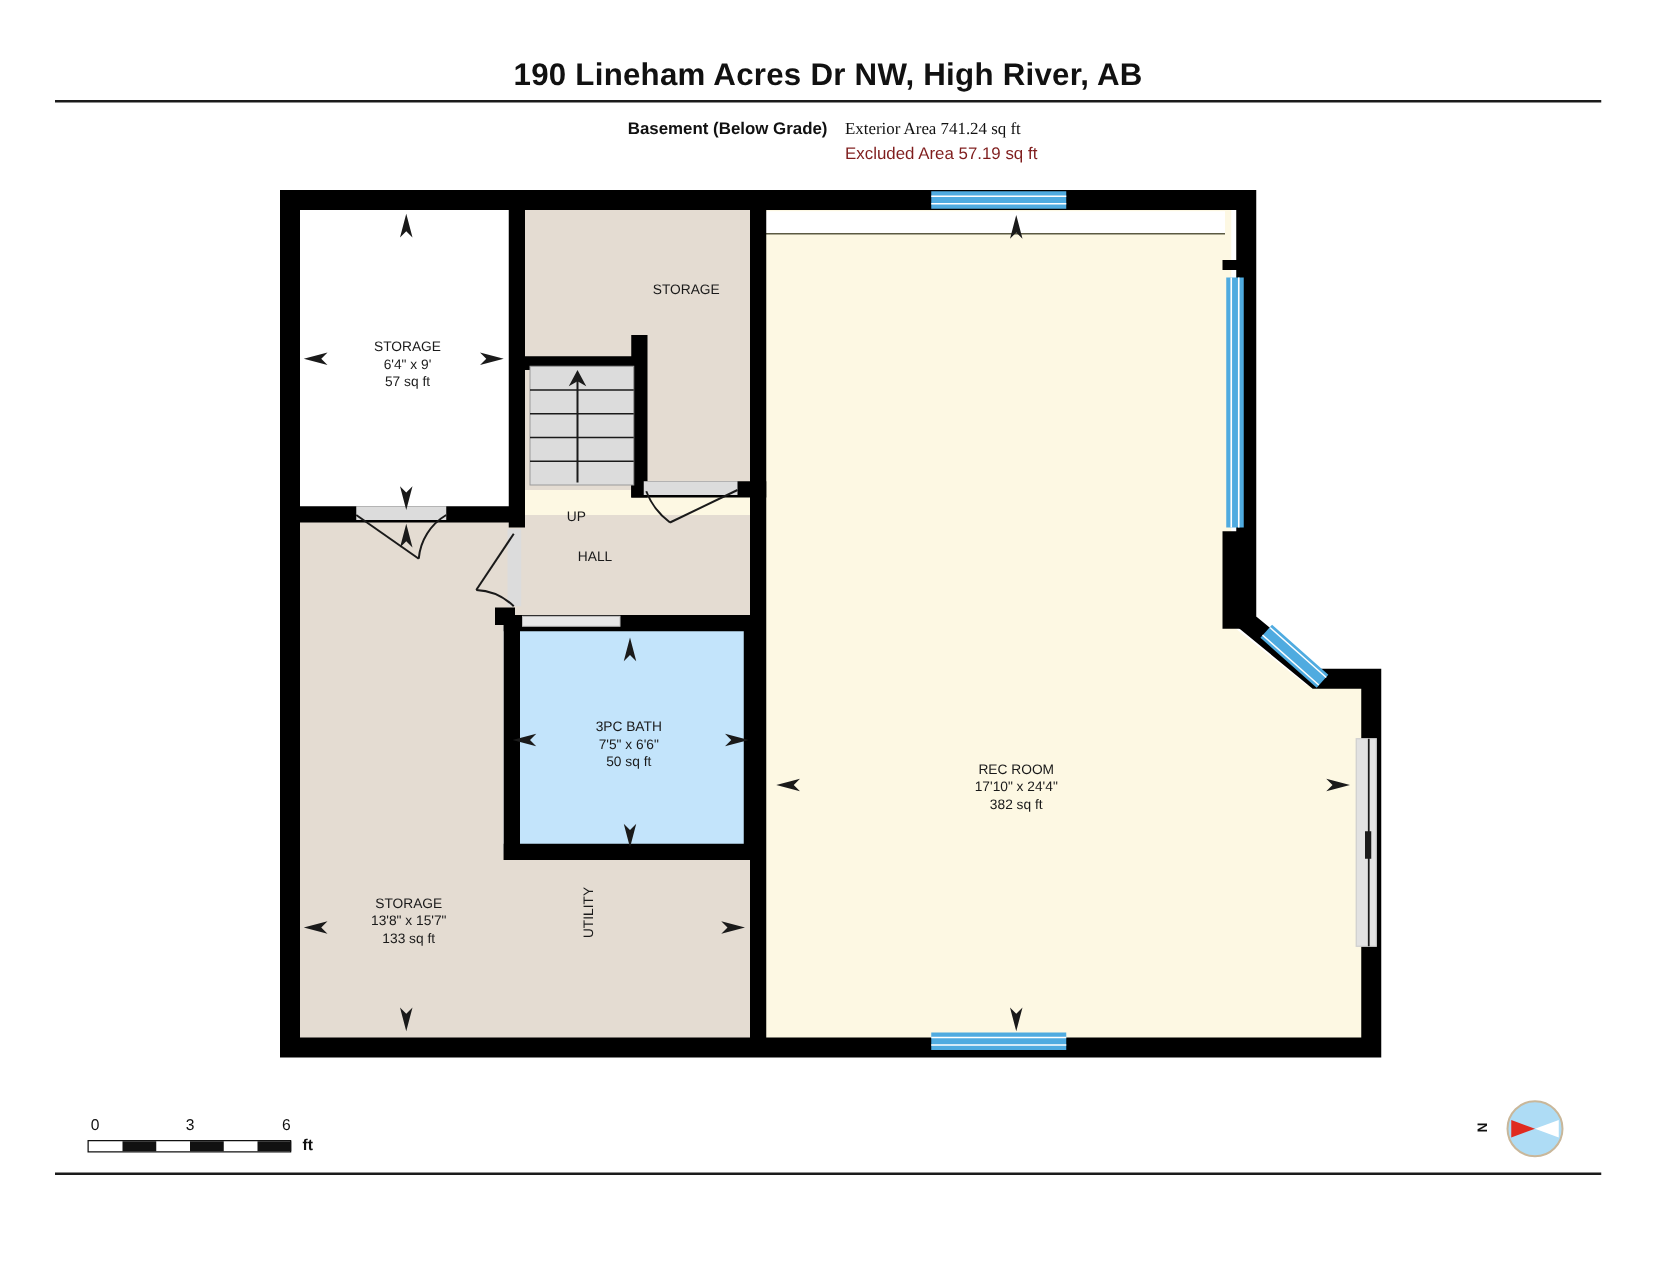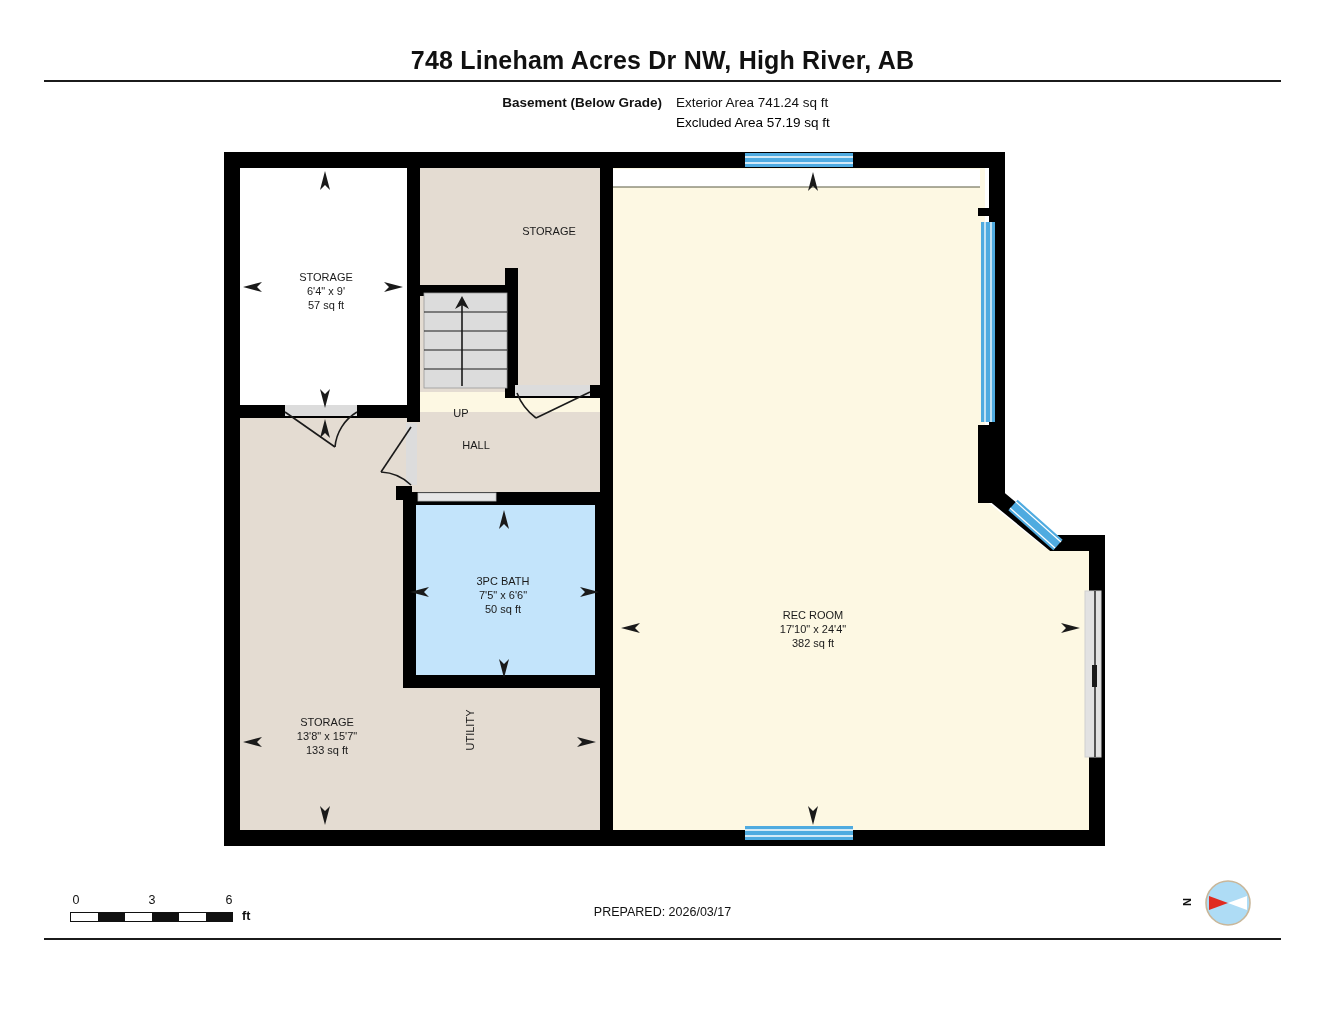--- a/index.html
+++ b/index.html
@@ -57,27 +57,28 @@
     font-size: 13.5px;
     font-weight: bold;
     color: #111;
   }
   .subhead-line1 {
     position: absolute;
     left: 676px;
     top: 2px;
     font-size: 13.5px;
     color: #111;
+    font-family: Liberation Serif, serif;
   }
   .subhead-line2 {
     position: absolute;
     left: 676px;
     top: 22px;
     font-size: 13.5px;
-    color: #000000;
+    color: #7f1d1d;
   }
   
   #plan-wrap {
     position: absolute;
     left: 0;
     top: 0;
     width: 1325px;
     height: 1024px;
   }
   svg#plan { display: block; }
@@ -166,21 +167,21 @@
     width: 1220px;
     font-size: 11.5px;
     color: #111;
   }
 </style>
 </head>
 <body>
 
 <div id="page">
 
-  <div class="title">748 Lineham Acres Dr NW, High River, AB</div>
+  <div class="title">190 Lineham Acres Dr NW, High River, AB</div>
   <div class="rule-top"></div>
 
   <div class="subhead">
     <div class="subhead-label">Basement (Below Grade)</div>
     <div class="subhead-line1">Exterior Area 741.24 sq ft</div>
     <div class="subhead-line2">Excluded Area 57.19 sq ft</div>
   </div>
 
   <div id="plan-wrap">
   <svg id="plan" width="1325" height="1024" viewBox="0 0 1325 1024" xmlns="http://www.w3.org/2000/svg">
@@ -370,21 +371,20 @@
     <div class="scale-num" style="left:82px;">3</div>
     <div class="scale-num" style="left:159px;">6</div>
     <div class="scale-bar">
       <div class="scale-seg" style="left:27px;  width:27px;"></div>
       <div class="scale-seg" style="left:81px;  width:27px;"></div>
       <div class="scale-seg" style="left:135px; width:27px;"></div>
     </div>
     <div class="scale-ft">ft</div>
   </div>
 
-  <div class="prepared">PREPARED: 2026/03/17</div>
 
   <svg class="compass" viewBox="0 0 50 50" xmlns="http://www.w3.org/2000/svg">
     <circle cx="25" cy="25" r="22" fill="#AEDCF5" stroke="#c9b79a" stroke-width="1.6"></circle>
     <path d="M 25,25 L 44,18 L 44,32 Z" fill="#ffffff"></path>
     <path d="M 25,25 L 6,18 L 6,32 Z" fill="#E02B20"></path>
   </svg>
   <div class="compass-n">N</div>
 
   <div class="rule-bottom"></div>
 

